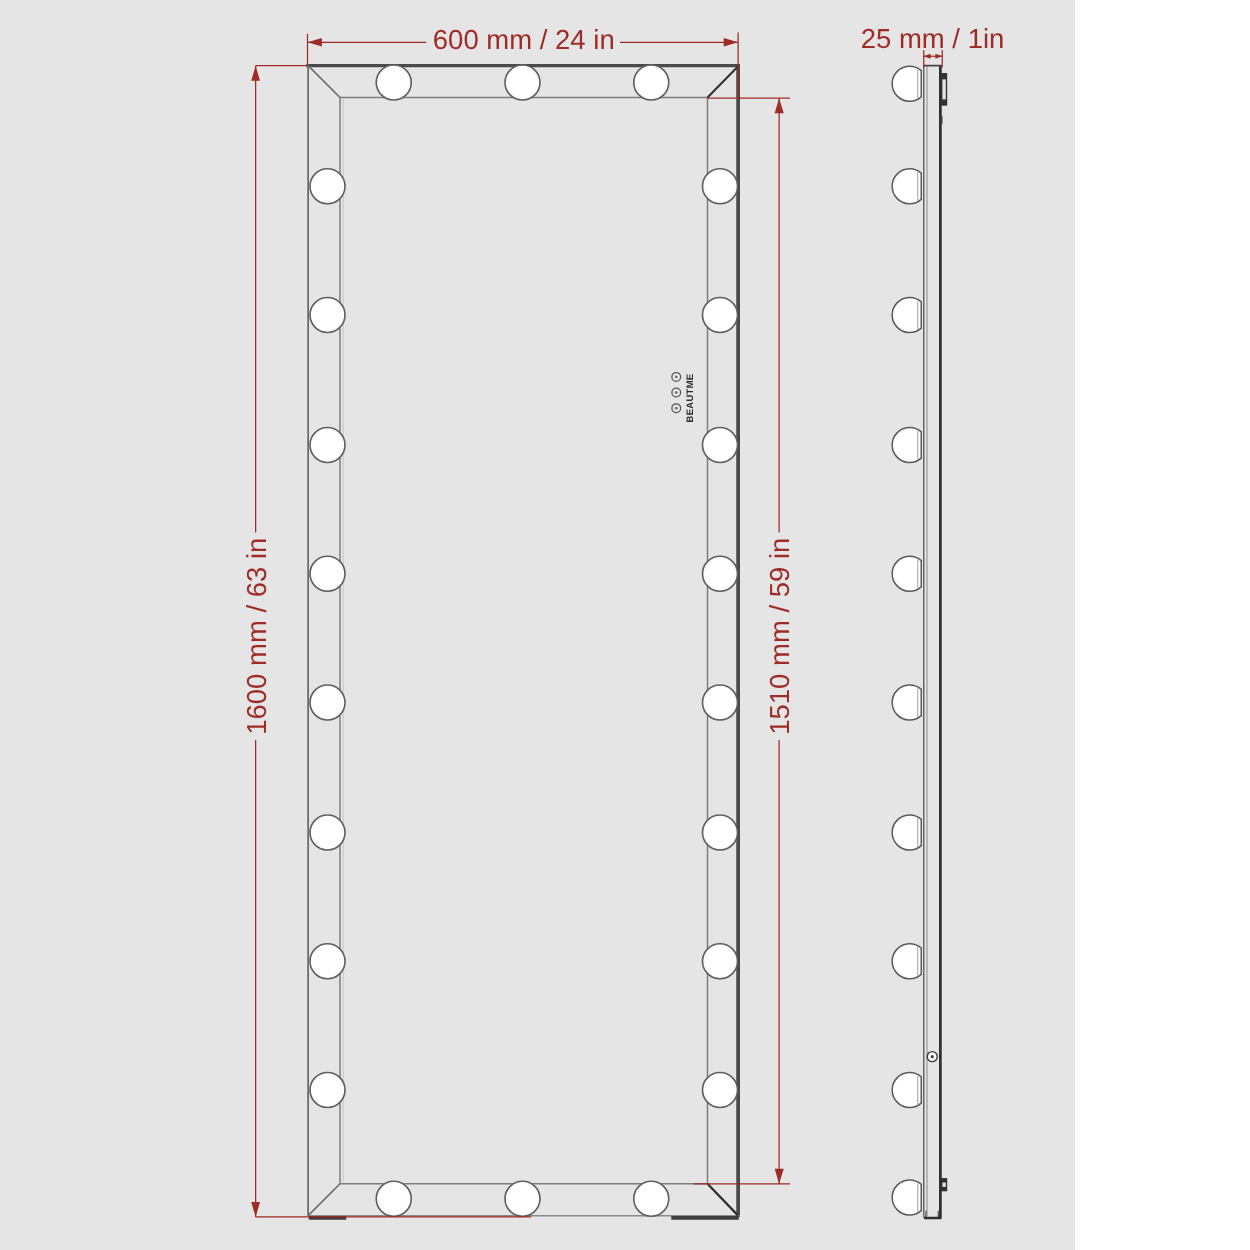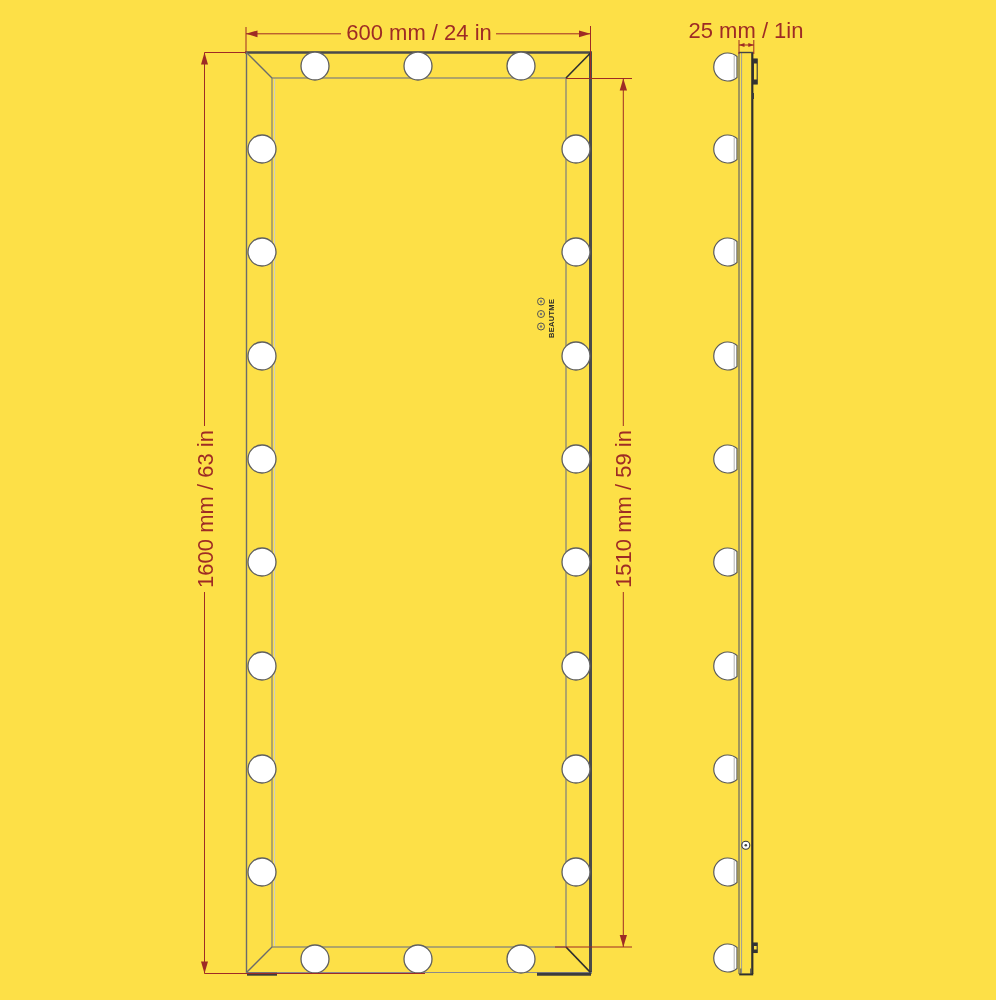--- a/index.html
+++ b/index.html
@@ -1,16 +1,16 @@
 <!DOCTYPE html>
 <html><head>
 <meta charset="utf-8">
 <style>
   html,body{margin:0;padding:0;background:#ffffff;}
-  .canvas{position:relative;width:996px;height:1000px;background:#fde047;overflow:hidden;
+  .canvas{position:relative;width:860px;height:1000px;background:#e5e5e5;overflow:hidden;
           font-family:"Liberation Sans", sans-serif;}
   svg text{font-family:"Liberation Sans", sans-serif;}
   .dim-text{font-size:22px;fill:#9e2b25;}
   .logo-text{font-size:7.5px;font-weight:bold;fill:#2b2b2b;letter-spacing:.3px;}
 </style>
 </head>
 <body>
 
 <div class="canvas">
 <svg width="1000" height="1000" viewBox="0 0 1000 1000">

